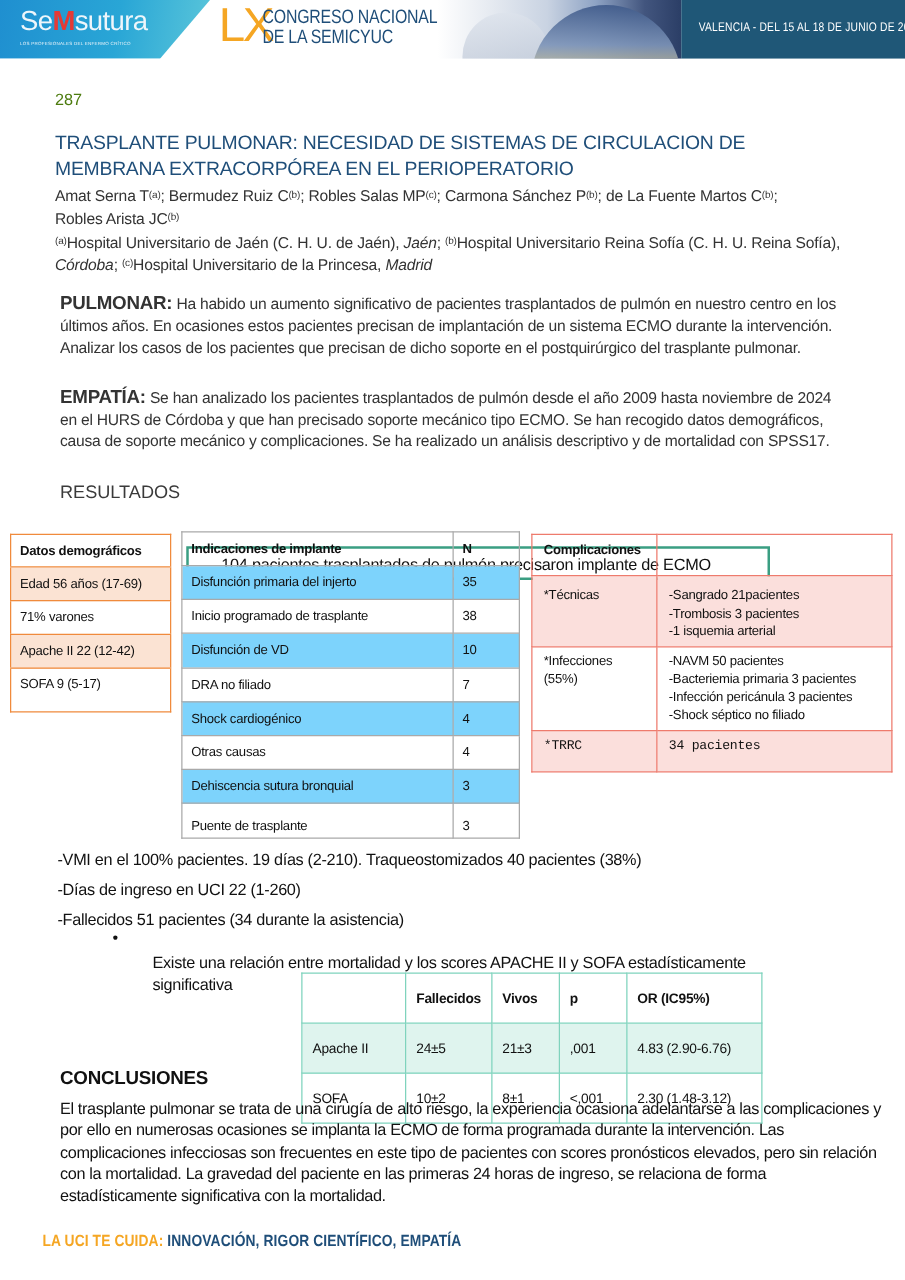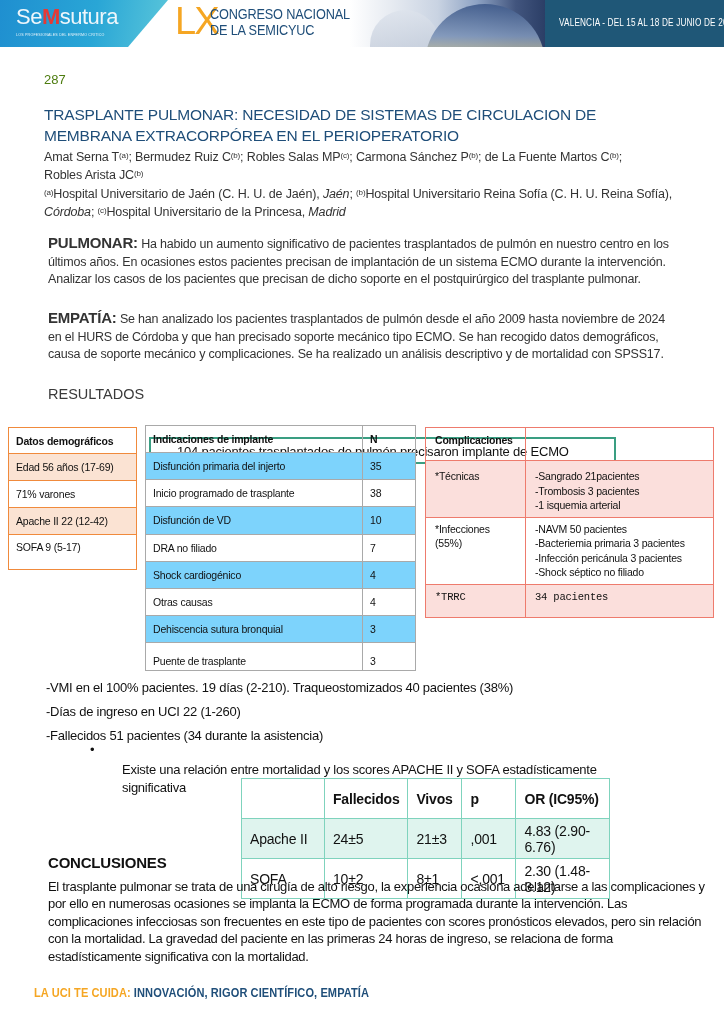--- a/index.html
+++ b/index.html
@@ -72,21 +72,21 @@
   
   .res-line { position: absolute; left: 46px; font-size: 13px; color: #111; letter-spacing: -0.25px; white-space: nowrap; }
   #res1 { top: 680px; }
   #res2 { top: 704px; }
   #res3 { top: 728px; }
   .bullet-row { position: absolute; left: 90px; top: 741px; width: 560px; font-size: 13px; line-height: 18px; color: #111; letter-spacing: -0.25px; }
   .bullet-dot { position: absolute; left: 0; top: 0; }
   .bullet-text { position: absolute; left: 32px; top: 0; width: 520px; margin-top: 20px; }
 
   .stats { position: absolute; left: 241px; top: 778px; width: 369px; border: 1.5px solid #7fd3bd; }
-  .stats td { border: 1.5px solid #7fd3bd; font-size: 14px; padding: 0 8px; height: 40px; color: #111; letter-spacing: -0.2px; }
+  .stats td { border: 1.5px solid #7fd3bd; font-size: 11px; padding: 0 8px; height: 40px; color: #111; letter-spacing: -0.2px; }
   .stats tr.hdr td { font-weight: bold; }
   .stats tr.shade td { background: #dff4ee; }
   .stats td.k { width: 83px; } .stats td.f { width: 68px; } .stats td.v { width: 54px; } .stats td.p { width: 54px; }
 
   
   .concl-head { position: absolute; left: 48px; top: 854px; font-size: 15px; font-weight: bold; color: #111; letter-spacing: -0.2px; }
   .concl-body { position: absolute; left: 48px; top: 878px; width: 660px; font-size: 13px; line-height: 17.4px; color: #111; letter-spacing: -0.3px; }
 
   
   .footer { position: absolute; left: 34px; top: 985px; font-size: 13px; white-space: nowrap; transform: scaleX(0.85); transform-origin: left top; font-weight: bold; letter-spacing: 0.1px; }

